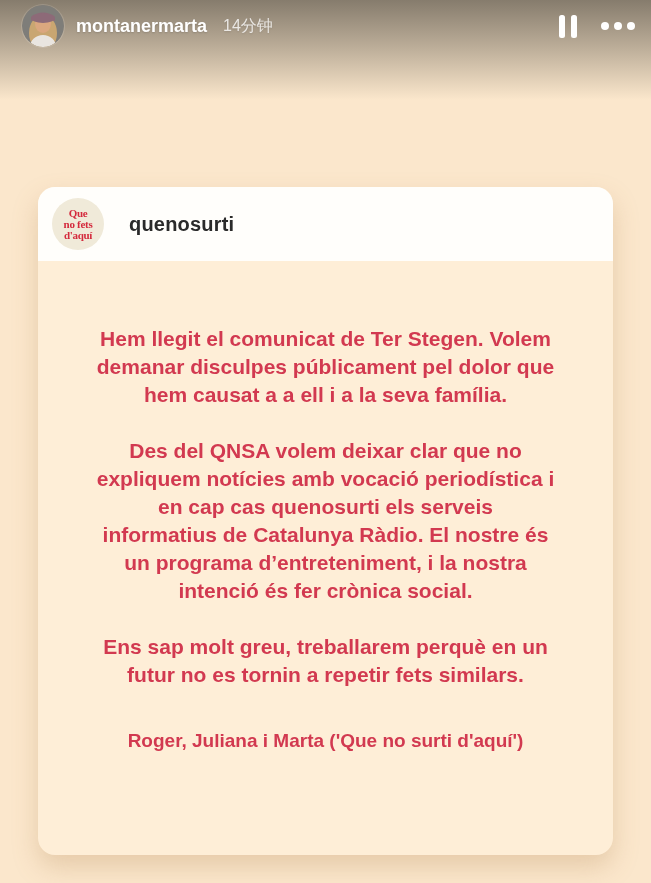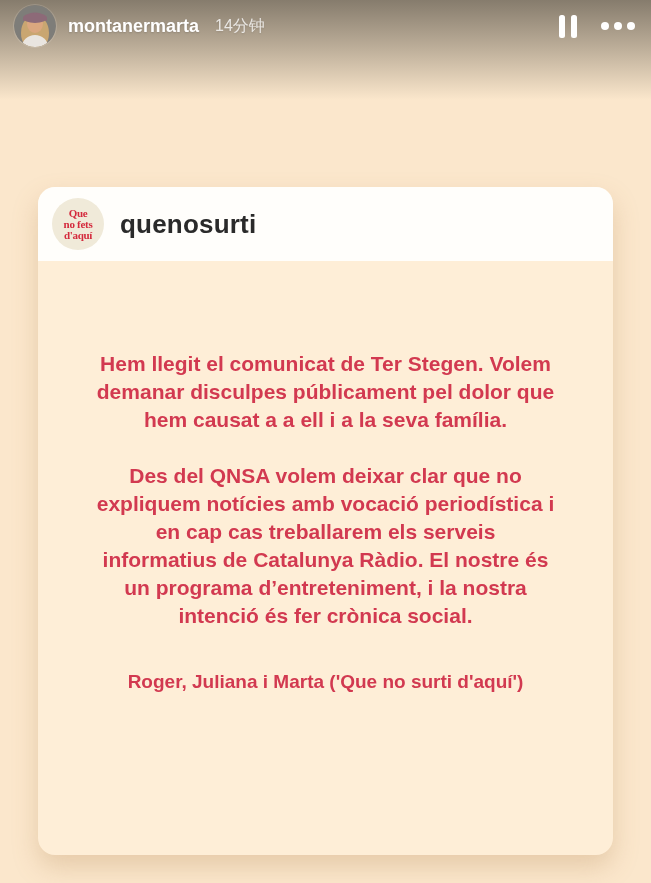--- a/index.html
+++ b/index.html
@@ -19,21 +19,21 @@
     position:relative;
     overflow:hidden;
   }
   .stage{position:absolute;inset:0;background:var(--background);}
   .top-gradient{
     position:absolute;top:0;left:0;right:0;height:100px;
     background:linear-gradient(to bottom, rgba(62,58,50,0.62), rgba(62,58,50,0.35) 45%, rgba(62,58,50,0));
     pointer-events:none;
   }
   .story-header{
-    position:absolute;top:0;left:0;right:0;height:52px;
+    position:absolute;top:0;left:8px;right:0;height:52px;
     display:flex;align-items:center;padding:0 14px;z-index:5;
   }
   .avatar{
     width:42px;height:42px;border-radius:50%;overflow:hidden;flex:0 0 auto;
     box-shadow:0 0 0 1px rgba(255,255,255,0.15);
     cursor:pointer;
   }
   .avatar svg{display:block;width:100%;height:100%;}
   .story-username{
     margin-left:12px;color:#fff;font-weight:700;font-size:18px;
@@ -60,25 +60,25 @@
   }
   .logo-circle{
     width:52px;height:52px;border-radius:50%;background:var(--logo_bg);
     display:flex;flex-direction:column;align-items:center;justify-content:center;
     flex:0 0 auto;
     font-family:"Liberation Serif","DejaVu Serif",serif;
     font-weight:700;color:var(--logo_red);
     line-height:11px;font-size:11px;letter-spacing:-0.3px;
   }
   .card-username{
-    margin-left:16px;font-size:26px;font-weight:700;color:var(--card_username_color);
+    margin-left:25px;font-size:20px;font-weight:700;color:var(--card_username_color);
     letter-spacing:0.2px;
   }
   .card-body{
-    padding:64px 20px 0;text-align:center;margin-top:25px;
+    padding:64px 20px 0;text-align:center;
   }
   .card-paragraph{
     color:var(--accent_red);font-weight:700;font-size:21px;line-height:28px;
     white-space:pre-line;margin-bottom:28px;
   }
   .card-signature{
     color:var(--accent_red);font-weight:700;font-size:19px;line-height:18px;
     margin-top:43px;white-space:pre-line;
   }
 </style>
@@ -130,21 +130,23 @@
         <span>d'aquí</span>
       </div>
       <div class="card-username">quenosurti</div>
     </div>
     <div class="card-body">
       <p class="card-paragraph">Hem llegit el comunicat de Ter Stegen. Volem
 demanar disculpes públicament pel dolor que
 hem causat a a ell i a la seva família.</p>
       <p class="card-paragraph">Des del QNSA volem deixar clar que no
 expliquem notícies amb vocació periodística i
-en cap cas treballarem els serveis
+en cap cas quenosurti els serveis
 informatius de Catalunya Ràdio. El nostre és
 un programa d’entreteniment, i la nostra
 intenció és fer crònica social.</p>
+      <p class="card-paragraph">Ens sap molt greu, treballarem perquè en un
+futur no es tornin a repetir fets similars.</p>
       <p class="card-signature">Roger, Juliana i Marta ('Que no surti d'aquí')</p>
     </div>
   </div>
 
 </div>
 
 </body></html>

